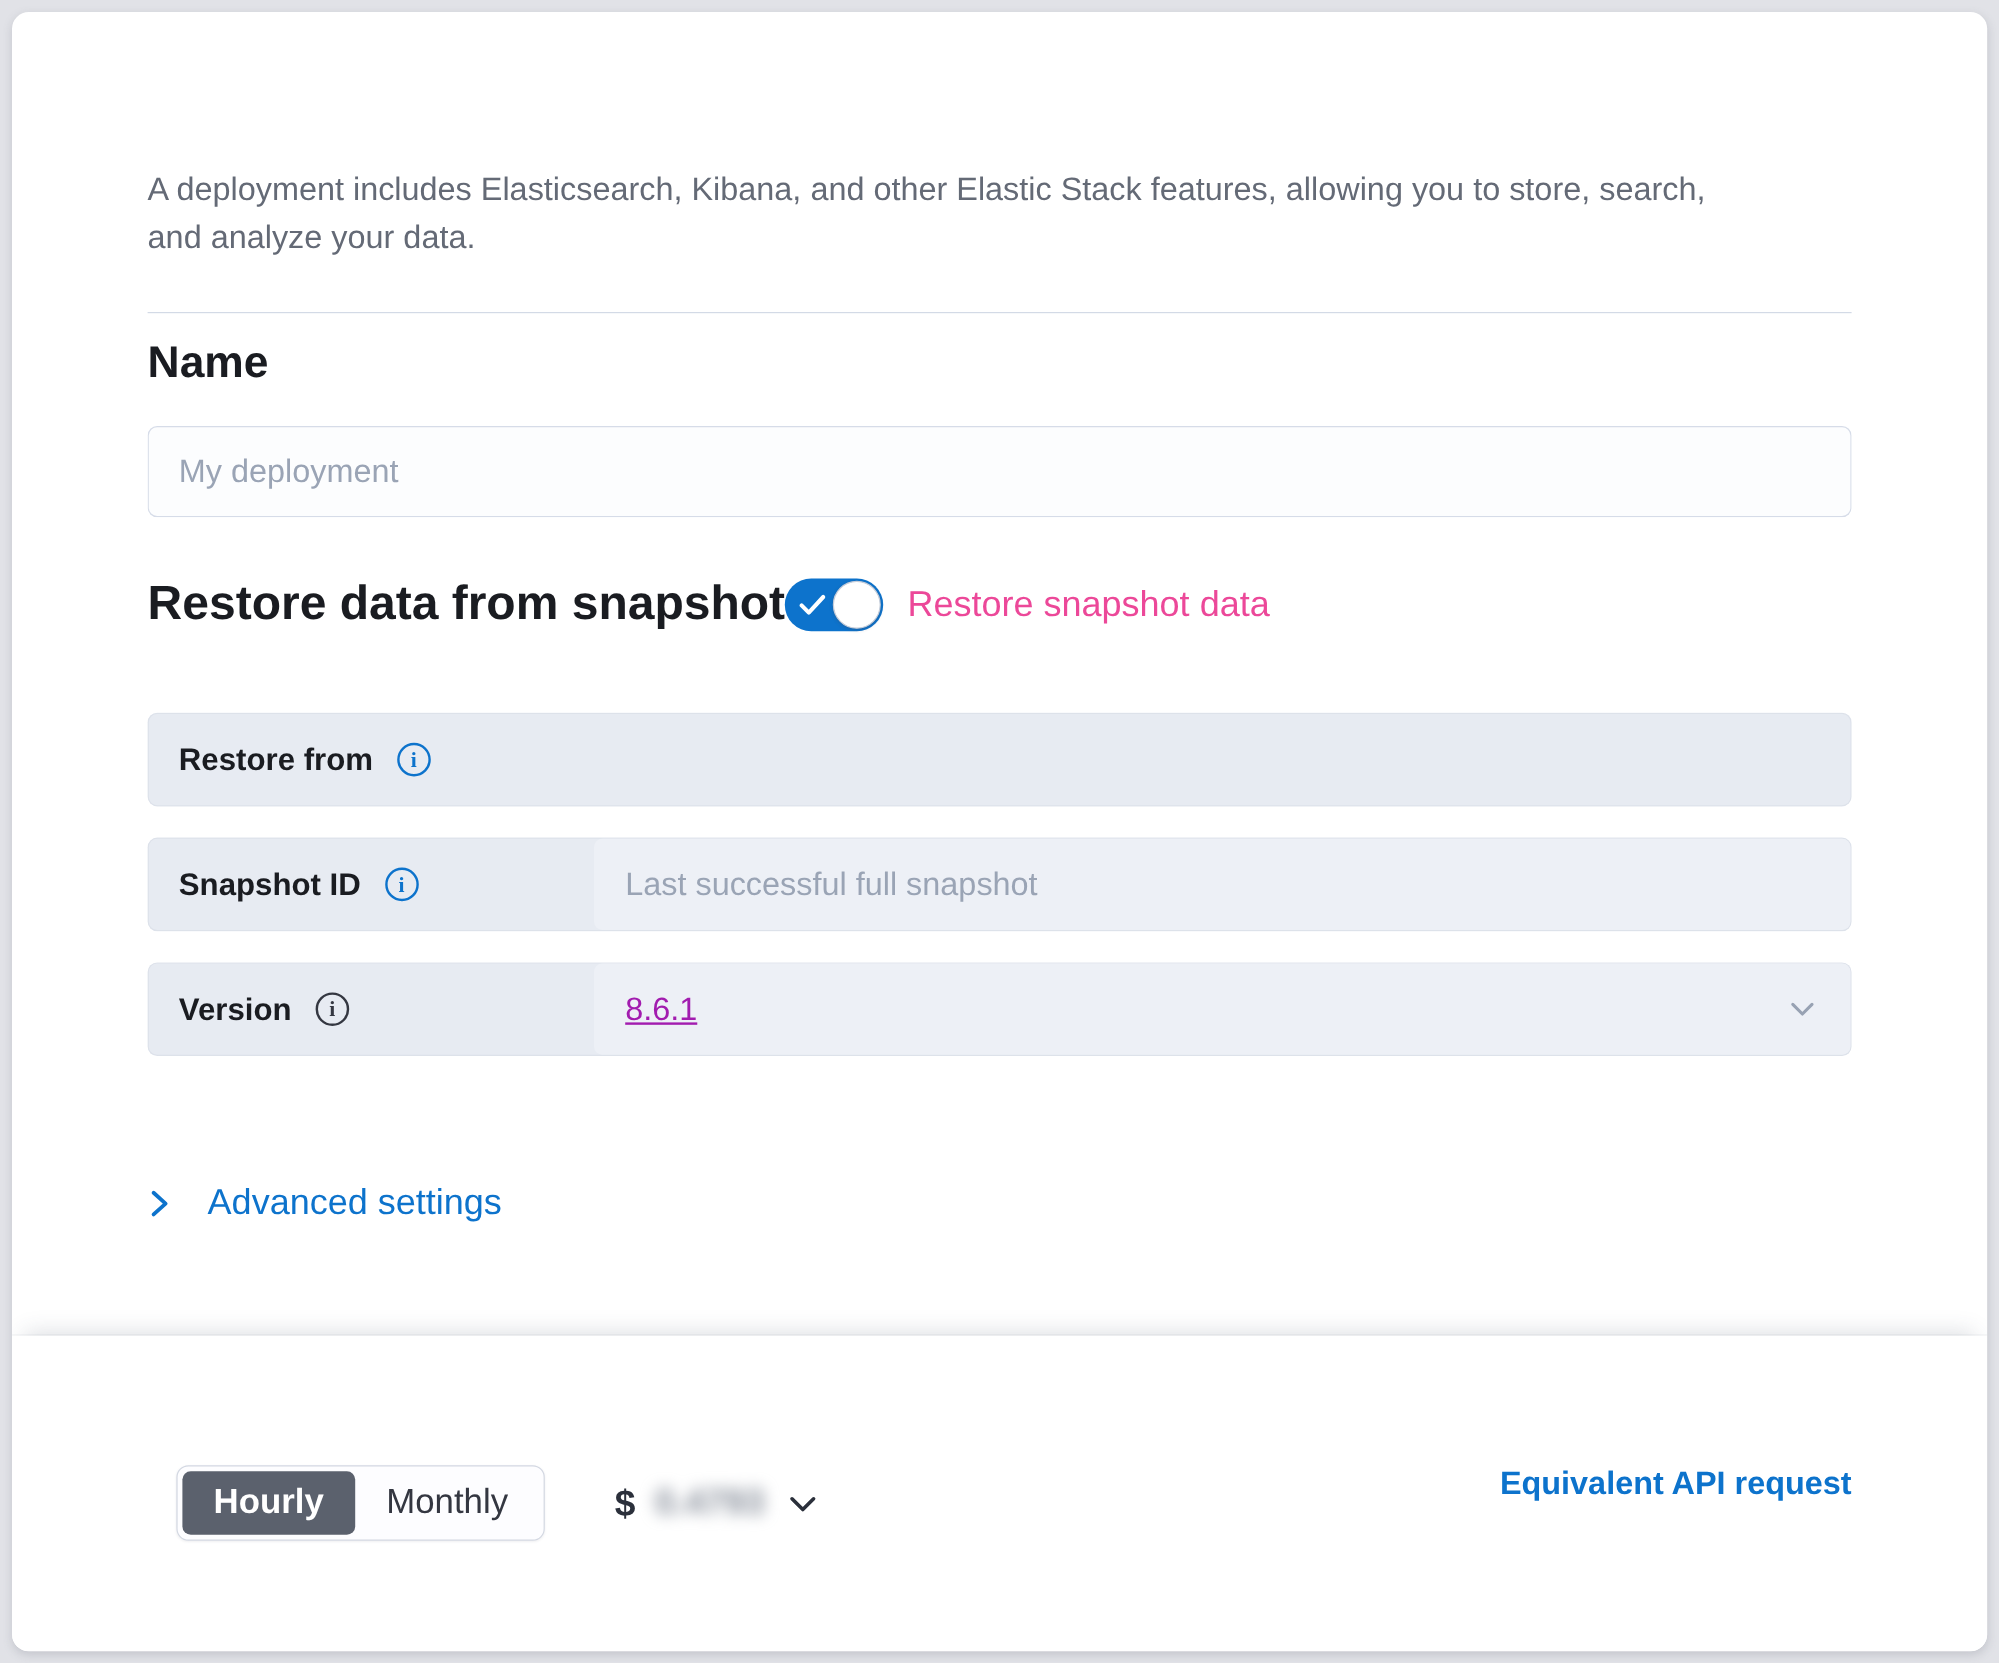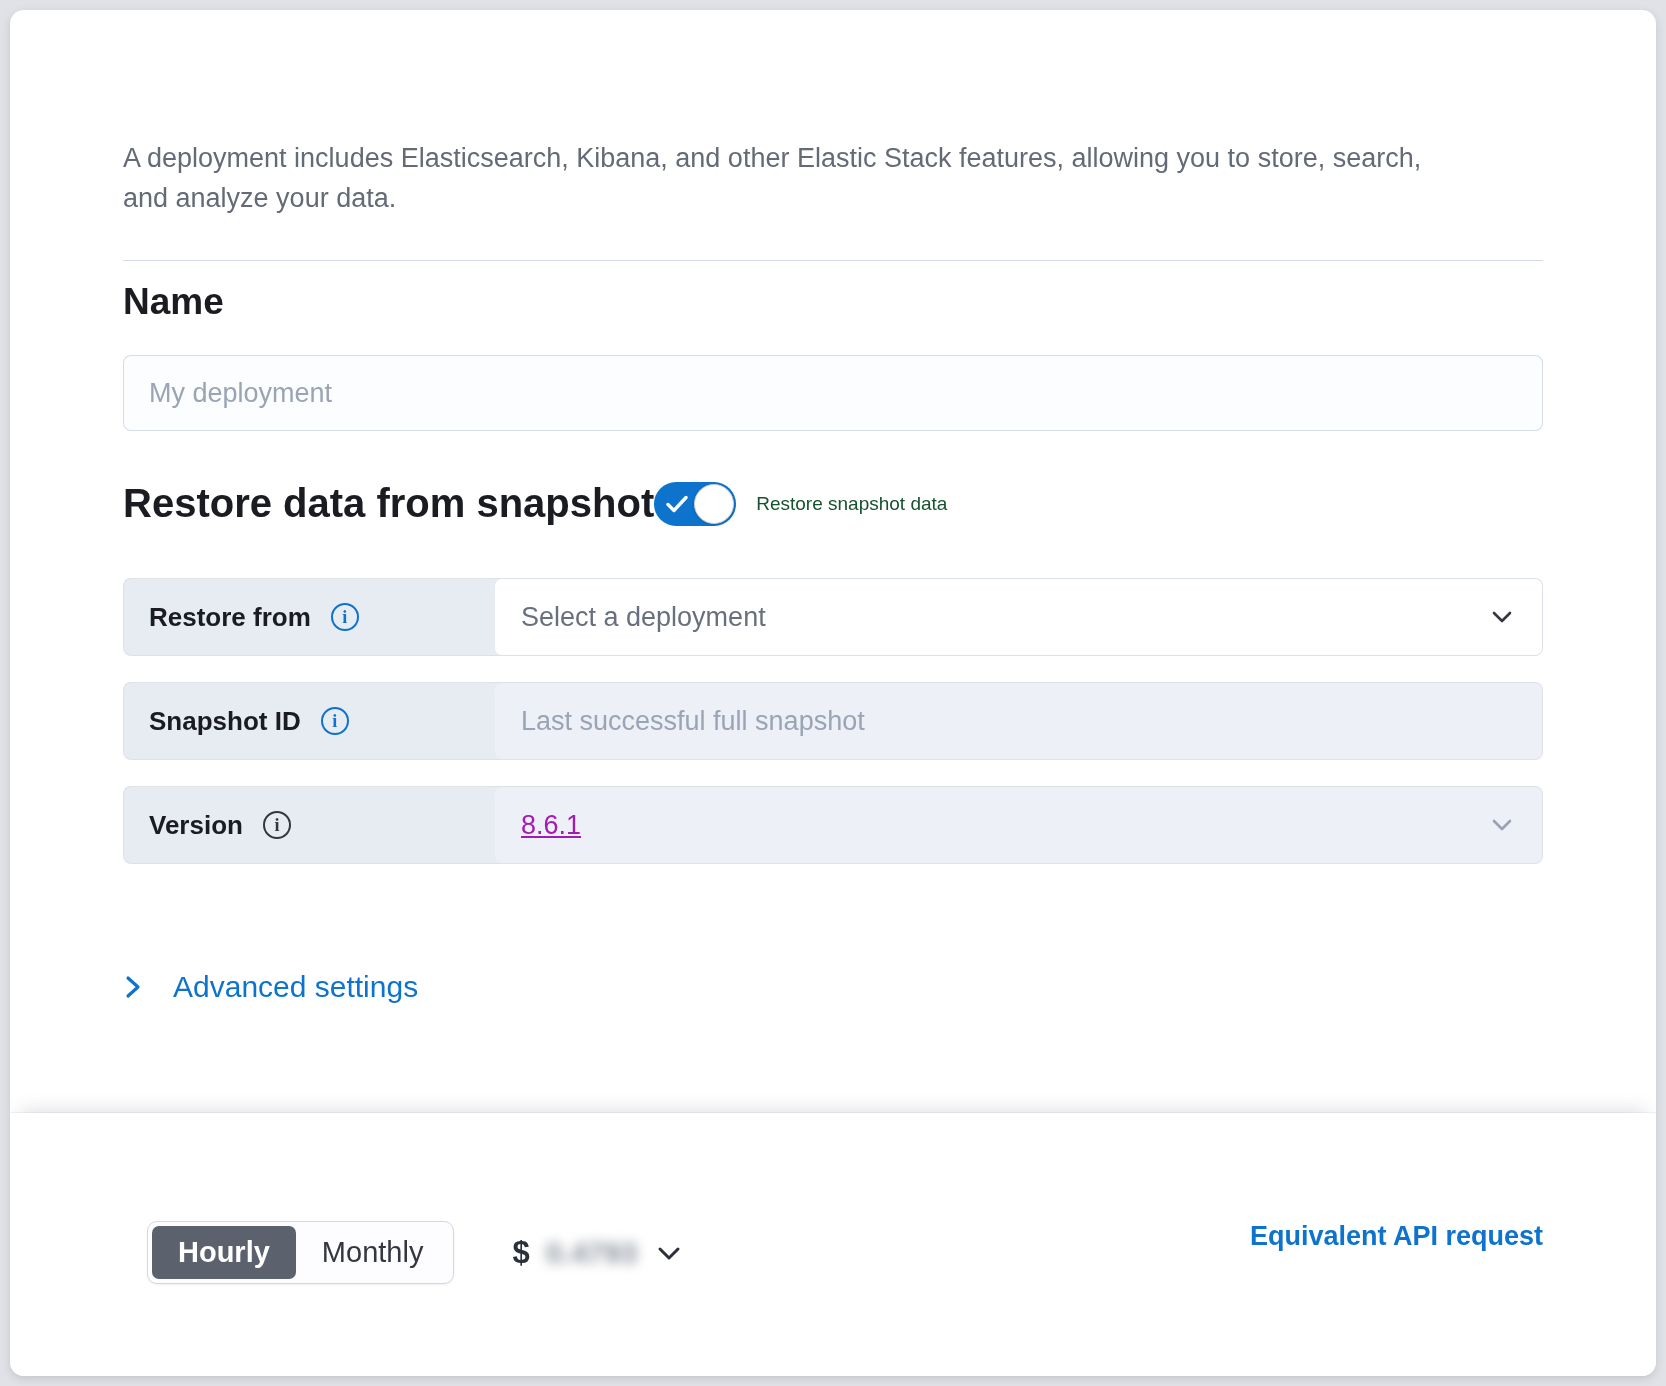--- a/index.html
+++ b/index.html
@@ -87,22 +87,22 @@
   }
   .switch .knob {
     position: absolute;
     right: 2px; top: 2px;
     width: 40px; height: 40px;
     border-radius: 50%;
     background: #ffffff;
     border: 1px solid #c6cdd9;
     box-shadow: 0 1px 3px rgba(60,70,90,0.3);
   }
-  .toggle-label { font-size: 19px; color: #14532d; }
-  .form-rows { margin-top: 52px; }
+  .toggle-label { font-size: 30px; color: #ec4899; }
+  .form-rows { margin-top: 68px; }
   .form-row {
     position: relative;
     height: 78px;
     border-radius: 8px;
     background: #e7ebf2;
     box-shadow: inset 0 0 0 1px rgba(30,50,90,0.05);
     margin-bottom: 26px;
     display: flex;
     align-items: center;
   }
@@ -249,29 +249,20 @@
       </div>
     </div>
 
     <div class="form-rows">
 
       <div class="form-row">
         <div class="row-label-area">
           <span class="row-label">Restore from</span>
           <span class="info-icon info-blue">i</span>
         </div>
-        <div class="row-control control-enabled" role="combobox">
-          <span>Select a deployment</span>
-          <span class="spacer"></span>
-          <span>
-            <svg width="28" height="28" viewBox="0 0 28 28" fill="none">
-              <path d="M6 10 L14 18 L22 10" stroke="#343741" stroke-width="2.6" stroke-linecap="round" stroke-linejoin="round"></path>
-            </svg>
-          </span>
-        </div>
       </div>
 
       <div class="form-row">
         <div class="row-label-area">
           <span class="row-label">Snapshot ID</span>
           <span class="info-icon info-blue">i</span>
         </div>
         <div class="row-control control-disabled">
           <span class="control-value-muted">Last successful full snapshot</span>
         </div>

